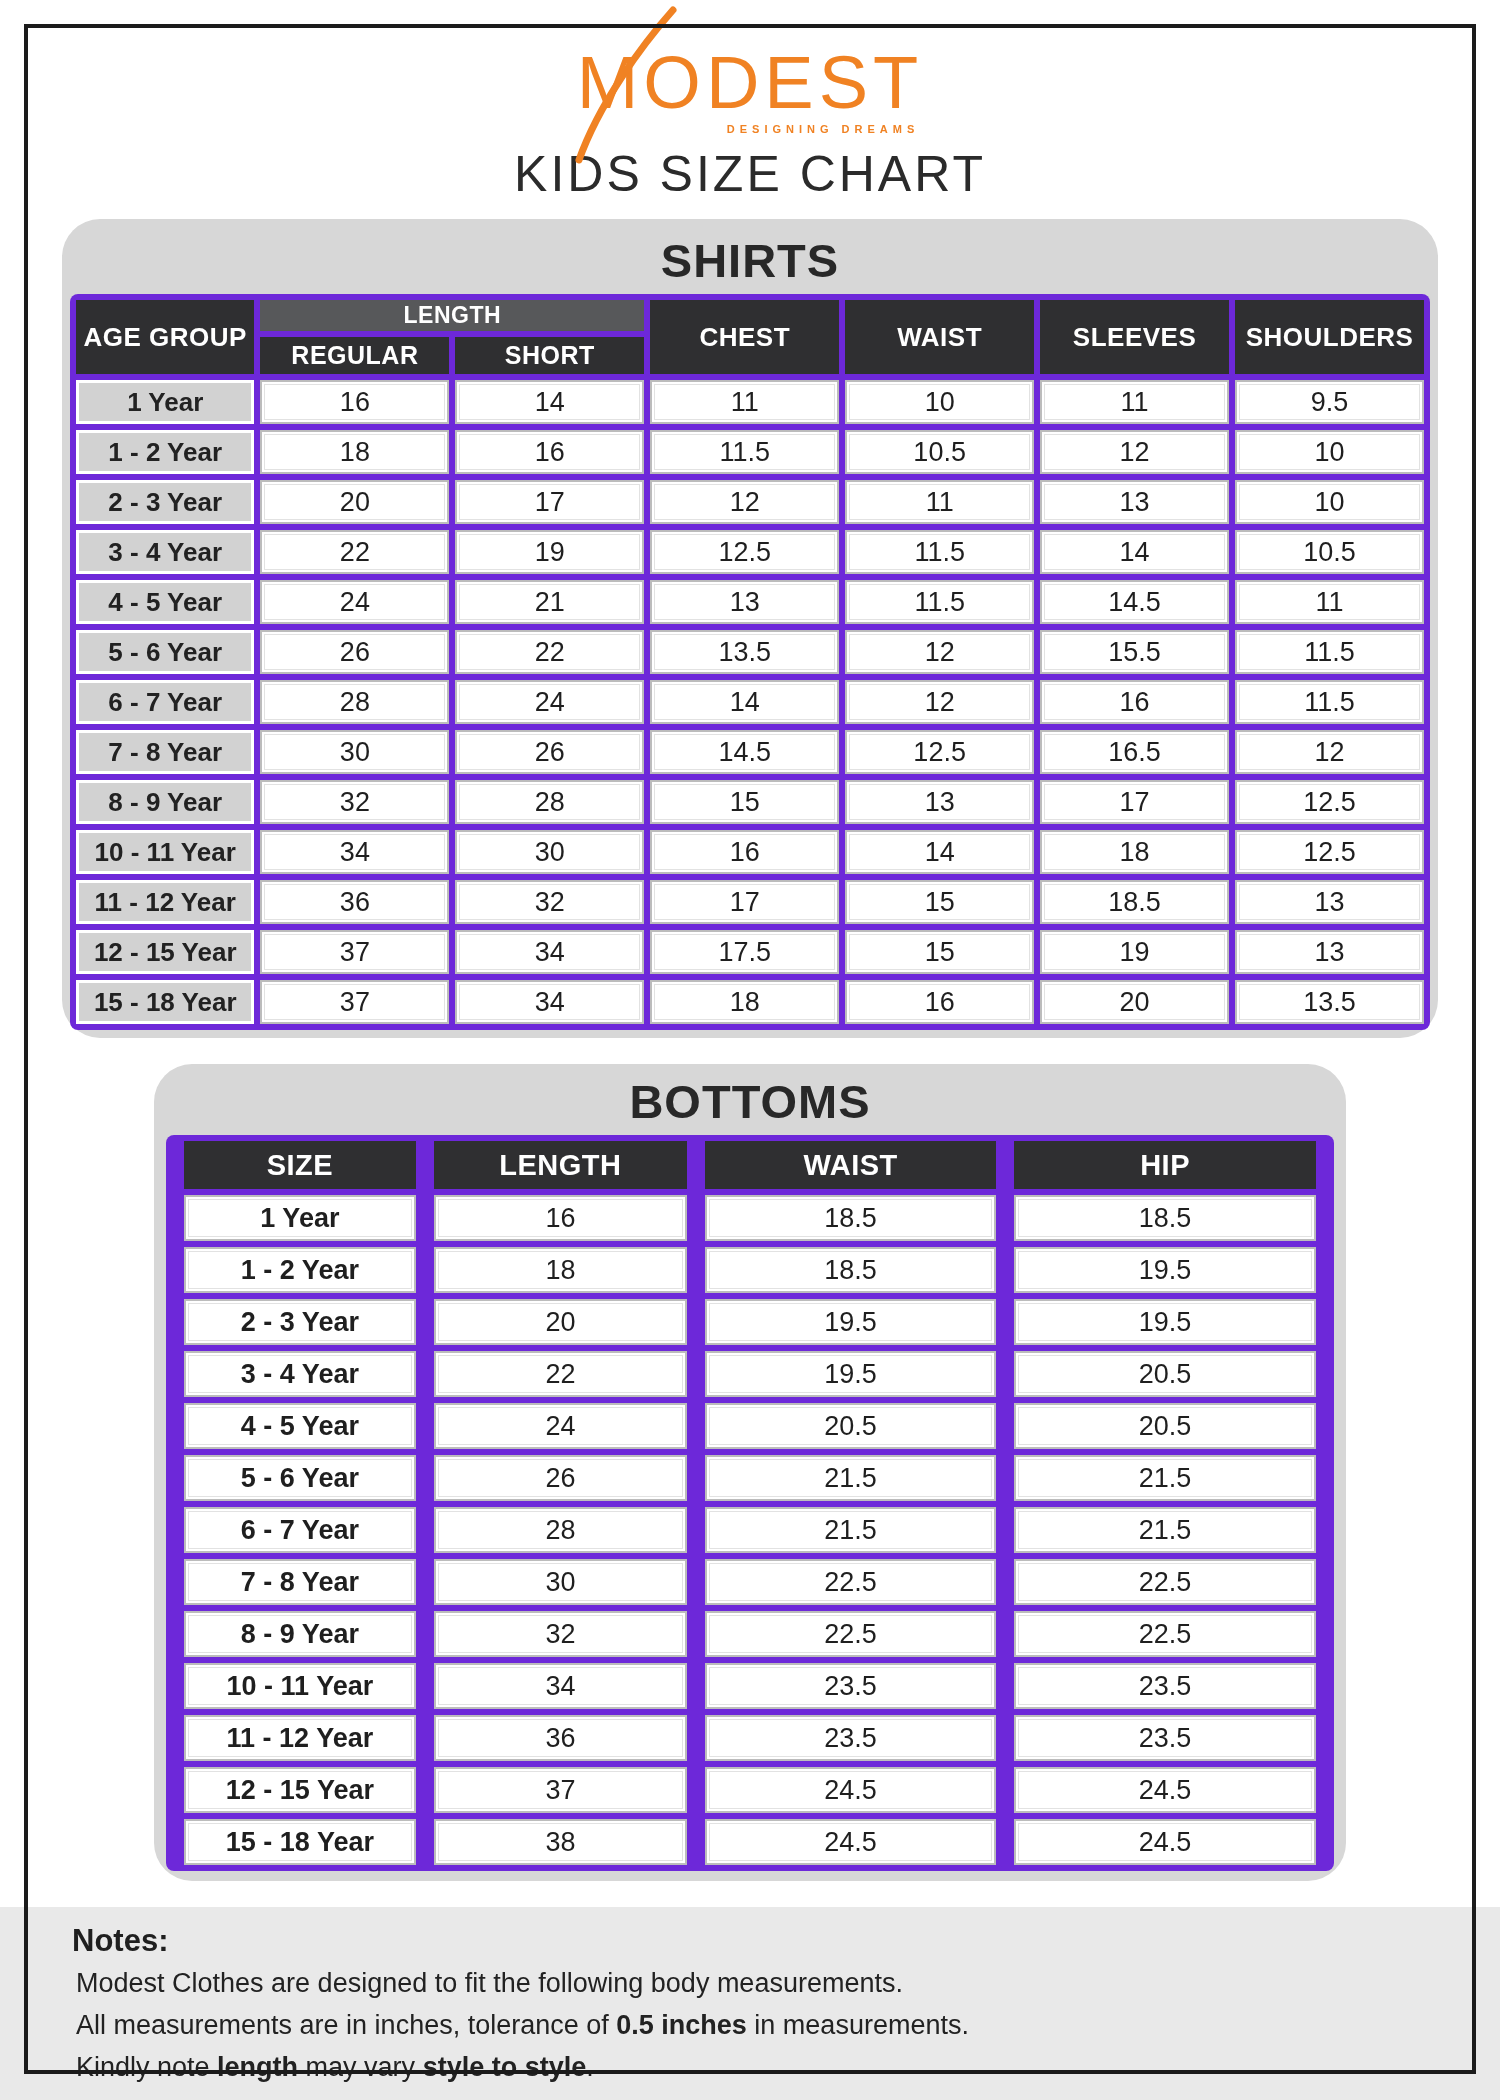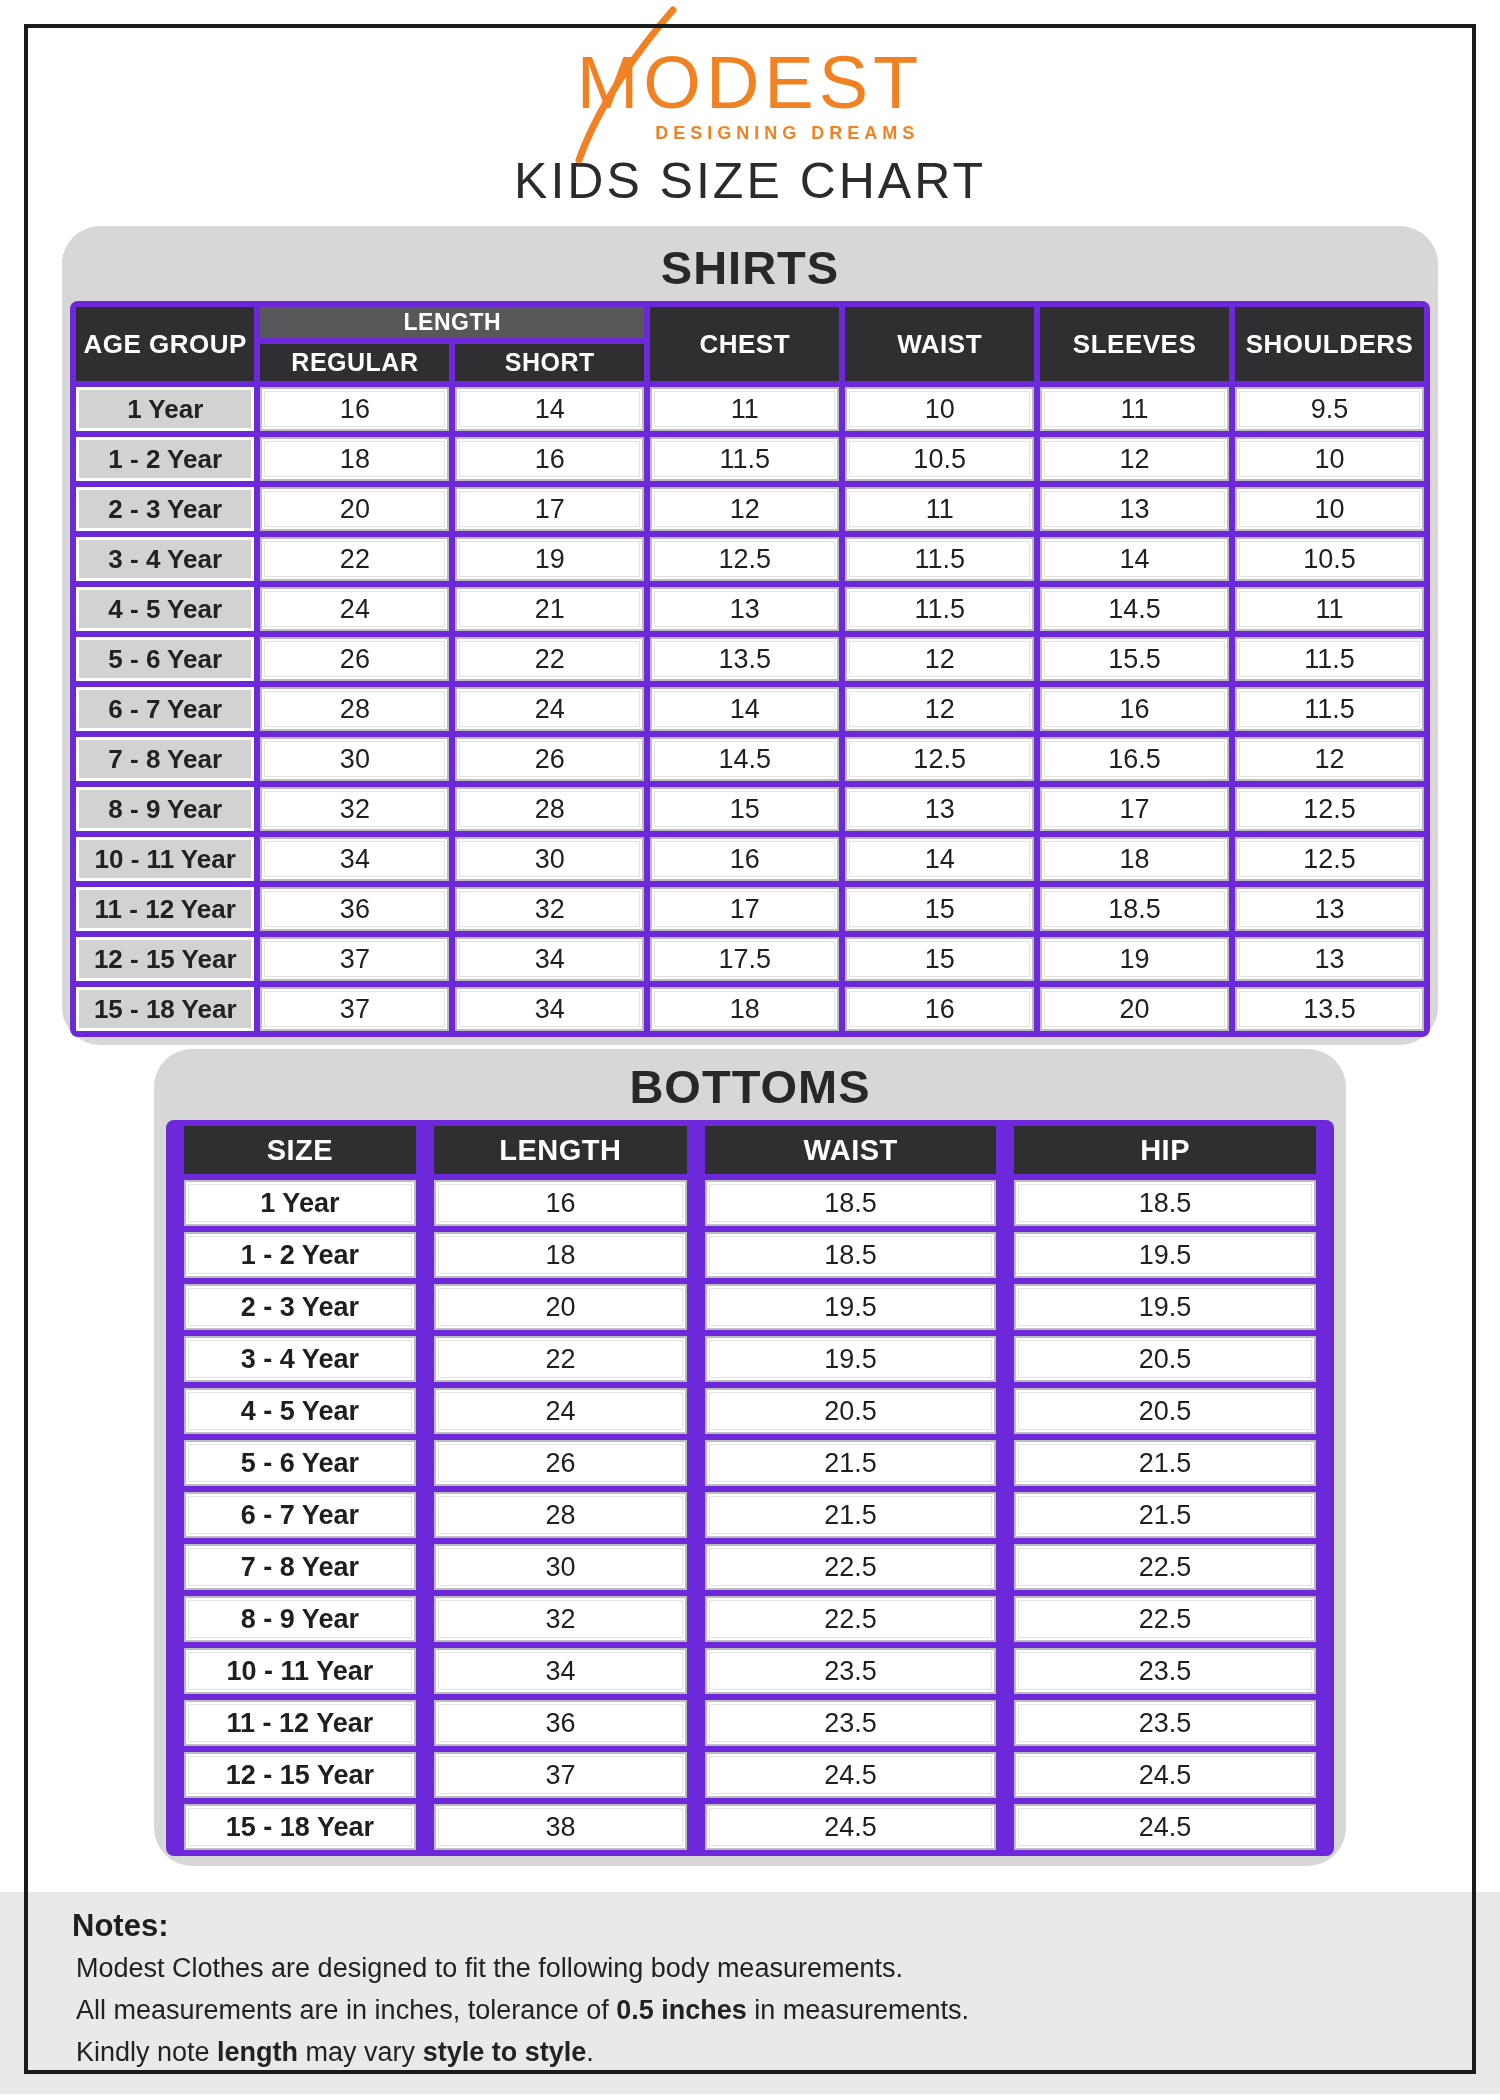--- a/index.html
+++ b/index.html
@@ -24,39 +24,39 @@
   .logo-word {
     position:relative; display:inline-block;
     font-size:74px; line-height:1; letter-spacing:5px;
     color:#F08223; font-weight:normal;
   }
   .logo-word .swoosh {
     position:absolute; left:-16px; top:-40px; width:118px; height:158px;
     pointer-events:none;
   }
   .logo-tagline {
-    color:#F08223; font-weight:bold; font-size:18px;
+    color:#F08223; font-weight:bold; font-size:11px;
     letter-spacing:5px; margin-top:3px; padding-right:4px;
   }
   .page-title {
     margin:8px 0 0; font-weight:normal;
     font-size:50px; letter-spacing:3px; color:#2b2b2b;
   }
 
   
   .band {
     background:#d7d7d7; border-radius:38px;
     margin:0 auto; position:relative; z-index:2;
   }
   .band h2 {
     text-align:center; margin:2px 0 6px;
     font-size:47px; font-weight:bold; letter-spacing:1px; color:#282828;
   }
   .band-shirts  { width:1376px; margin-top:16px; padding:12px 8px 8px; }
-  .band-bottoms { width:1192px; margin-top:4px; padding:8px 12px 10px; }
+  .band-bottoms { width:1192px; margin-top:26px; padding:8px 12px 10px; }
 
   .tablewrap { background:#6d28d9; border-radius:8px; }
   table { width:100%; border-collapse:separate; table-layout:fixed; }
   .shirts-table  { border-spacing:6px 6px; }
   .bottoms-table { border-spacing:18px 6px; }
 
   th.hdr {
     background:#2f2f31; color:#ffffff;
     font-weight:bold; text-align:center;
     font-size:26px; letter-spacing:0.5px; padding:4px 2px;

